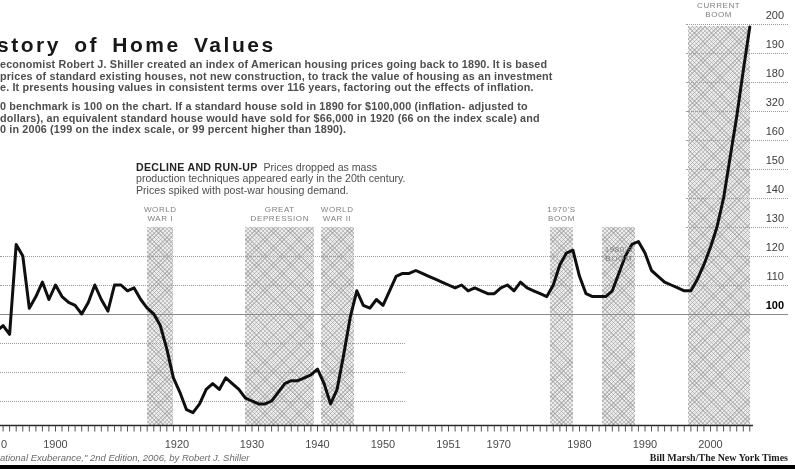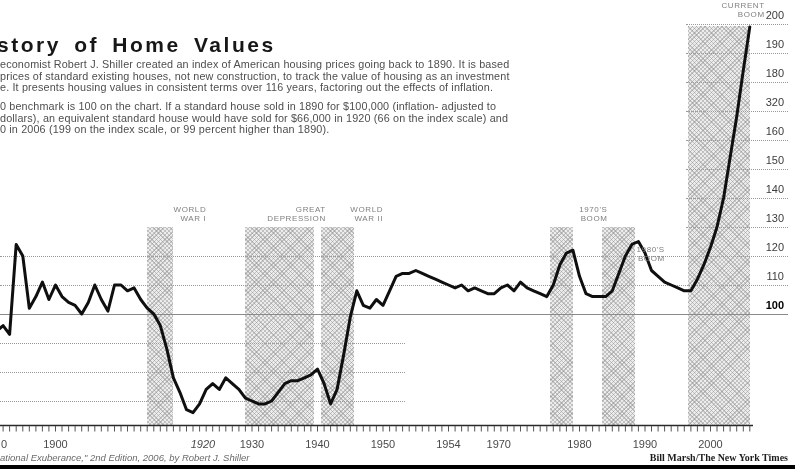--- a/index.html
+++ b/index.html
@@ -1,32 +1,32 @@
 <!DOCTYPE html>
 <html><head>
 <meta charset="utf-8">
 <style>
   html,body{margin:0;padding:0;background:#fff;}
   #stage{position:relative;width:795px;height:469px;background:#fff;overflow:hidden;
          font-family:"Liberation Sans",sans-serif;color:#333;}
   
   #page-title{position:absolute;left:-3px;top:33px;font-size:21px;font-weight:700;color:#171717;
               letter-spacing:2.5px;word-spacing:5px;white-space:nowrap;}
-  .intro-line{position:absolute;left:0;font-size:10.8px;color:#4e4e4e;letter-spacing:.15px;white-space:nowrap;}
+  .intro-line{position:absolute;left:0;font-size:10.8px;color:#4e4e4e;letter-spacing:.15px;white-space:nowrap;font-weight:bold;}
   
   .annotation{position:absolute;top:151px;font-size:10.6px;line-height:11.6px;color:#4e4e4e;}
   .annotation b{color:#222;letter-spacing:.3px;}
   #annotation-decline{left:136px;width:286px;}
   #annotation-boom{left:407px;width:292px;}
   
   .band{position:absolute;background-color:#ececec;
     background-image:
       repeating-linear-gradient(45deg, rgba(140,140,140,.45) 0 1px, transparent 1px 3px),
       repeating-linear-gradient(135deg, rgba(140,140,140,.45) 0 1px, transparent 1px 3px);}
-  .band-label{position:absolute;width:92px;text-align:right;font-size:8px;line-height:8.5px;
+  .band-label{position:absolute;width:92px;text-align:center;font-size:8px;line-height:8.5px;
               color:#7f7f7f;letter-spacing:.6px;white-space:nowrap;z-index:6;}
   .gridline{position:absolute;height:0;border-top:1px dotted #9a9a9a;z-index:2;}
   .gridline.solid{border-top:1px solid #8a8a8a;}
   .ylabel{position:absolute;right:11px;font-size:11px;line-height:12px;color:#3c3c3c;z-index:6;}
   .ylabel.bold{font-weight:700;color:#000;}
   .xlabel{position:absolute;width:50px;text-align:center;font-size:11px;color:#4a4a4a;z-index:6;}
   #chart-svg{position:absolute;left:0;top:0;z-index:5;}
   
   #source-note{position:absolute;left:0;top:452px;font-size:9.5px;font-style:italic;color:#6a6a6a;white-space:nowrap;}
   #credit{position:absolute;right:7px;top:452px;font-size:10px;font-weight:700;color:#1d1d1d;
@@ -43,20 +43,21 @@
       <div class="intro-line" style="top: 58px;">economist Robert J. Shiller created an index of American housing prices going back to 1890. It is based</div>
       <div class="intro-line" style="top: 69.7px;">prices of standard existing houses, not new construction, to track the value of housing as an investment</div>
       <div class="intro-line" style="top: 81.4px;">e. It presents housing values in consistent terms over 116 years, factoring out the effects of inflation.</div>
     </div>
   <div id="benchmark-para">
       <div class="intro-line" style="top: 100px;">0 benchmark is 100 on the chart. If a standard house sold in 1890 for $100,000 (inflation- adjusted to</div>
       <div class="intro-line" style="top: 111.7px;">dollars), an equivalent standard house would have sold for $66,000 in 1920 (66 on the index scale) and</div>
       <div class="intro-line" style="top: 123.4px;">0 in 2006 (199 on the index scale, or 99 percent higher than 1890).</div>
     </div>
 
+  <p class="annotation" id="annotation-decline"><b>DECLINE AND RUN-UP</b>&nbsp;&nbsp;<span>Prices dropped as mass production techniques appeared early in the 20th century. Prices spiked with post-war housing demand.</span></p>
 
 
   <div id="bands-layer">
       <div class="band" style="left: 147.2px; top: 227px; width: 26.2px; height: 198.5px;"></div>
       <div class="band-label" style="left: 114.3px; top: 206px;">WORLD<br>WAR I</div>
       <div class="band" style="left: 245.45px; top: 227px; width: 68.775px; height: 198.5px;"></div>
       <div class="band-label" style="left: 233.837px; top: 206px;">GREAT<br>DEPRESSION</div>
       <div class="band" style="left: 320.775px; top: 227px; width: 32.75px; height: 198.5px;"></div>
       <div class="band-label" style="left: 291.15px; top: 206px;">WORLD<br>WAR II</div>
       <div class="band" style="left: 550.025px; top: 227px; width: 22.925px; height: 198.5px;"></div>
@@ -90,25 +91,25 @@
       <div class="ylabel" style="top: 125px;">160</div>
       <div class="ylabel" style="top: 154px;">150</div>
       <div class="ylabel" style="top: 183px;">140</div>
       <div class="ylabel" style="top: 212px; text-align: center;">130</div>
       <div class="ylabel" style="top: 241px;">120</div>
       <div class="ylabel" style="top: 270px;">110</div>
       <div class="ylabel bold" style="top: 299px;">100</div>
       <div class="xlabel" style="left: -21px; top: 438px;">0</div>
       <div class="xlabel" style="left: 30.5px; top: 438px;">1900</div>
       <div class="xlabel" style="left: 96px; top: 438px; margin-top: 46px;">1910</div>
-      <div class="xlabel" style="left: 178px; top: 438px; font-style: italic;">1920</div>
+      <div class="xlabel" style="left: 152px; top: 438px;">1920</div>
       <div class="xlabel" style="left: 227px; top: 438px;">1930</div>
       <div class="xlabel" style="left: 292.5px; top: 438px;">1940</div>
       <div class="xlabel" style="left: 358px; top: 438px;">1950</div>
-      <div class="xlabel" style="left: 423.5px; top: 438px;">1954</div>
+      <div class="xlabel" style="left: 423.5px; top: 438px;">1951</div>
       <div class="xlabel" style="left: 461px; top: 438px; text-align: right;">1970</div>
       <div class="xlabel" style="left: 554.5px; top: 438px;">1980</div>
       <div class="xlabel" style="left: 620px; top: 438px;">1990</div>
       <div class="xlabel" style="left: 685.5px; top: 438px;">2000</div>
     </div>
 
   <svg id="chart-svg" width="795" height="469">
       <path d="M0,425.5 H753" fill="none" stroke="#2a2a2a" stroke-width="1.6"></path>
       <path d="M3.1,426 V431.5 M9.6,426 V431.5 M16.2,426 V431.5 M22.8,426 V431.5 M29.3,426 V431.5 M35.9,426 V431.5 M42.4,426 V431.5 M48.9,426 V431.5 M55.5,426 V431.5 M62.0,426 V431.5 M68.6,426 V431.5 M75.1,426 V431.5 M81.7,426 V431.5 M88.3,426 V431.5 M94.8,426 V431.5 M101.3,426 V431.5 M107.9,426 V431.5 M114.5,426 V431.5 M121.0,426 V431.5 M127.5,426 V431.5 M134.1,426 V431.5 M140.7,426 V431.5 M147.2,426 V431.5 M153.8,426 V431.5 M160.3,426 V431.5 M166.8,426 V431.5 M173.4,426 V431.5 M179.9,426 V431.5 M186.5,426 V431.5 M193.0,426 V431.5 M199.6,426 V431.5 M206.2,426 V431.5 M212.7,426 V431.5 M219.3,426 V431.5 M225.8,426 V431.5 M232.3,426 V431.5 M238.9,426 V431.5 M245.4,426 V431.5 M252.0,426 V431.5 M258.6,426 V431.5 M265.1,426 V431.5 M271.6,426 V431.5 M278.2,426 V431.5 M284.8,426 V431.5 M291.3,426 V431.5 M297.8,426 V431.5 M304.4,426 V431.5 M310.9,426 V431.5 M317.5,426 V431.5 M324.1,426 V431.5 M330.6,426 V431.5 M337.1,426 V431.5 M343.7,426 V431.5 M350.3,426 V431.5 M356.8,426 V431.5 M363.3,426 V431.5 M369.9,426 V431.5 M376.4,426 V431.5 M383.0,426 V431.5 M389.6,426 V431.5 M396.1,426 V431.5 M402.6,426 V431.5 M409.2,426 V431.5 M415.8,426 V431.5 M422.3,426 V431.5 M428.8,426 V431.5 M435.4,426 V431.5 M441.9,426 V431.5 M448.5,426 V431.5 M455.1,426 V431.5 M461.6,426 V431.5 M468.1,426 V431.5 M474.7,426 V431.5 M481.3,426 V431.5 M487.8,426 V431.5 M494.3,426 V431.5 M500.9,426 V431.5 M507.4,426 V431.5 M514.0,426 V431.5 M520.5,426 V431.5 M527.1,426 V431.5 M533.6,426 V431.5 M540.2,426 V431.5 M546.8,426 V431.5 M553.3,426 V431.5 M559.9,426 V431.5 M566.4,426 V431.5 M572.9,426 V431.5 M579.5,426 V431.5 M586.0,426 V431.5 M592.6,426 V431.5 M599.1,426 V431.5 M605.7,426 V431.5 M612.3,426 V431.5 M618.8,426 V431.5 M625.4,426 V431.5 M631.9,426 V431.5 M638.4,426 V431.5 M645.0,426 V431.5 M651.5,426 V431.5 M658.1,426 V431.5 M664.6,426 V431.5 M671.2,426 V431.5 M677.8,426 V431.5 M684.3,426 V431.5 M690.9,426 V431.5 M697.4,426 V431.5 M703.9,426 V431.5 M710.5,426 V431.5 M717.0,426 V431.5 M723.6,426 V431.5 M730.1,426 V431.5 M736.7,426 V431.5 M743.3,426 V431.5 M749.8,426 V431.5 " fill="none" stroke="#555" stroke-width="1"></path>
       <path d="M-3.5,331.4 L3.1,325.6 L9.6,334.3 L16.2,244.4 L22.8,256.0 L29.3,308.2 L35.9,296.6 L42.4,282.1 L48.9,299.5 L55.5,285.0 L62.0,296.6 L68.6,302.4 L75.1,305.3 L81.7,314.0 L88.3,302.4 L94.8,285.0 L101.3,299.5 L107.9,311.1 L114.5,285.0 L121.0,285.0 L127.5,290.8 L134.1,287.9 L140.7,299.5 L147.2,308.2 L153.8,314.0 L160.3,325.6 L166.8,348.8 L173.4,377.8 L179.9,392.3 L186.5,409.7 L193.0,412.6 L199.6,403.9 L206.2,389.4 L212.7,383.6 L219.3,389.4 L225.8,377.8 L232.3,383.6 L238.9,389.4 L245.4,398.1 L252.0,401.0 L258.6,403.9 L265.1,403.9 L271.6,401.0 L278.2,392.3 L284.8,383.6 L291.3,380.7 L297.8,380.7 L304.4,377.8 L310.9,374.9 L317.5,369.1 L324.1,383.6 L330.6,403.9 L337.1,389.4 L343.7,354.6 L350.3,316.9 L356.8,290.8 L363.3,305.3 L369.9,308.2 L376.4,299.5 L383.0,305.3 L389.6,290.8 L396.1,276.3 L402.6,273.4 L409.2,273.4 L415.8,270.5 L422.3,273.4 L428.8,276.3 L435.4,279.2 L441.9,282.1 L448.5,285.0 L455.1,287.9 L461.6,285.0 L468.1,290.8 L474.7,287.9 L481.3,290.8 L487.8,293.7 L494.3,293.7 L500.9,287.9 L507.4,285.0 L514.0,290.8 L520.5,282.1 L527.1,287.9 L533.6,290.8 L540.2,293.7 L546.8,296.6 L553.3,285.0 L559.9,264.7 L566.4,253.1 L572.9,250.2 L579.5,276.3 L586.0,293.7 L592.6,296.6 L599.1,296.6 L605.7,296.6 L612.3,290.8 L618.8,273.4 L625.4,256.0 L631.9,244.4 L638.4,241.5 L645.0,253.1 L651.5,270.5 L658.1,276.3 L664.6,282.1 L671.2,285.0 L677.8,287.9 L684.3,290.8 L690.9,290.8 L697.4,279.2 L703.9,264.7 L710.5,247.3 L717.0,227.0 L723.6,198.0 L730.1,157.4 L736.7,116.8 L743.3,70.4 L749.8,26.9 " fill="none" stroke="#0f0f0f" stroke-width="3" stroke-linejoin="round" stroke-linecap="round"></path>

